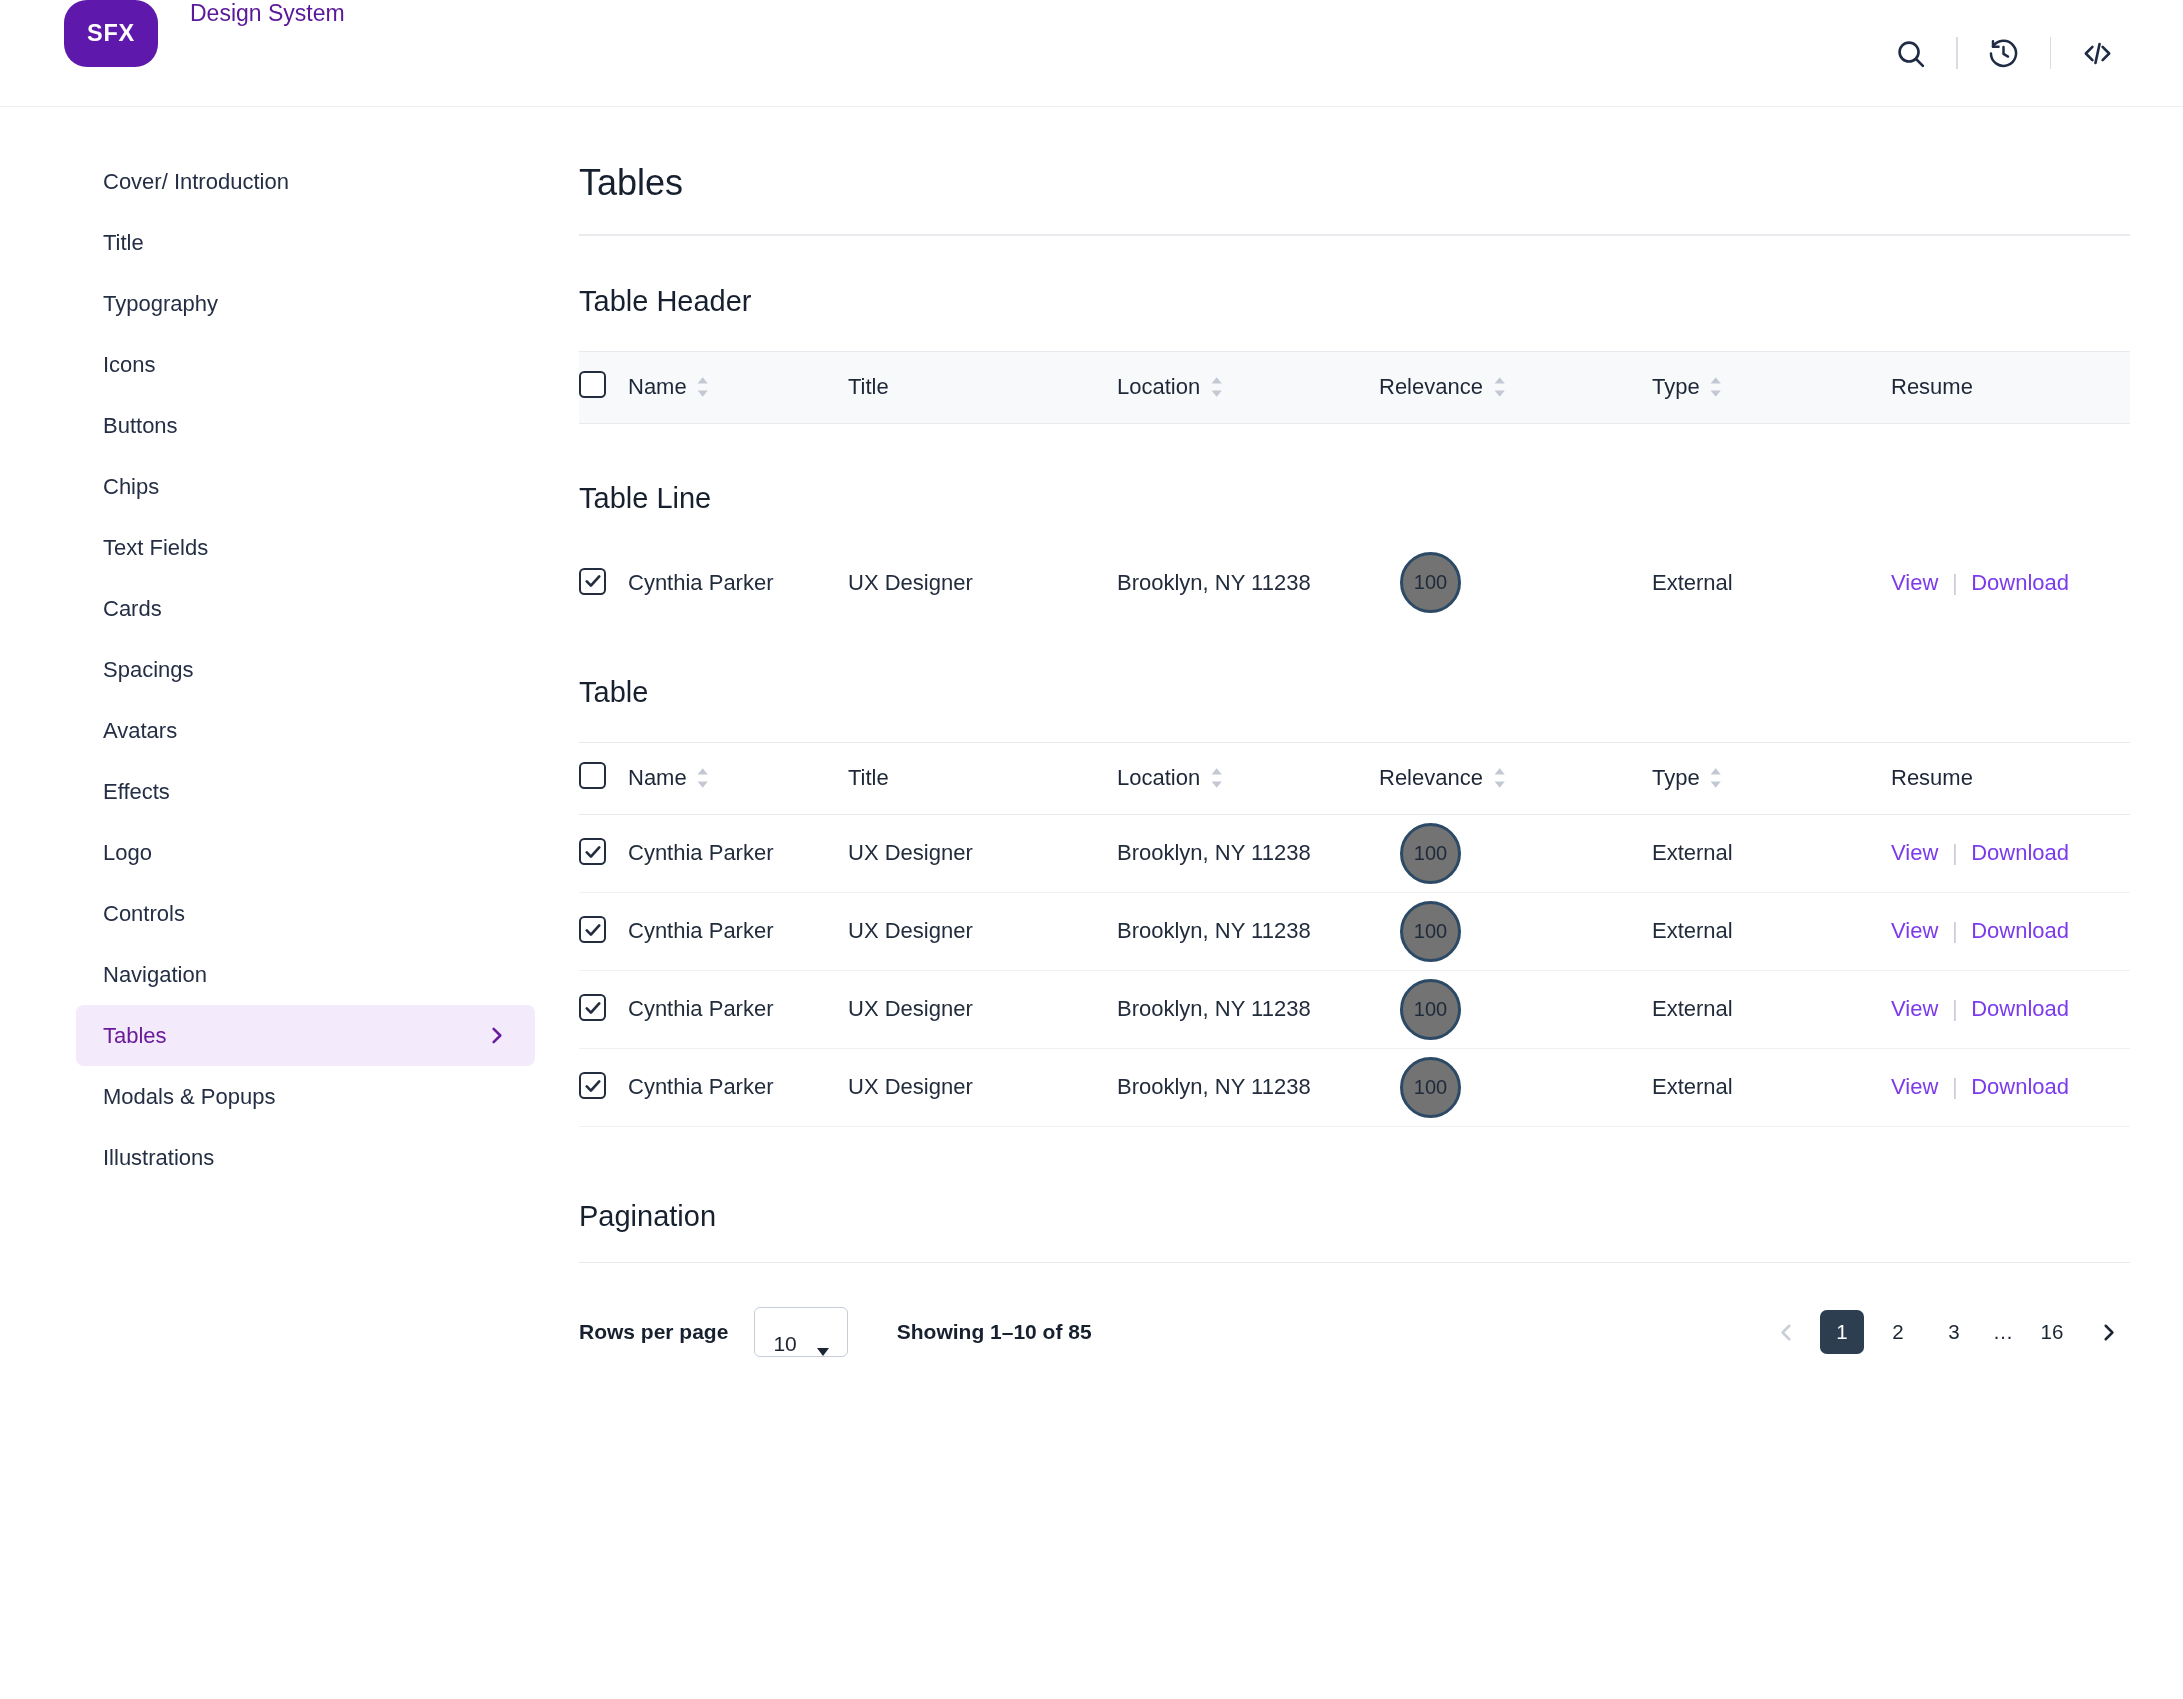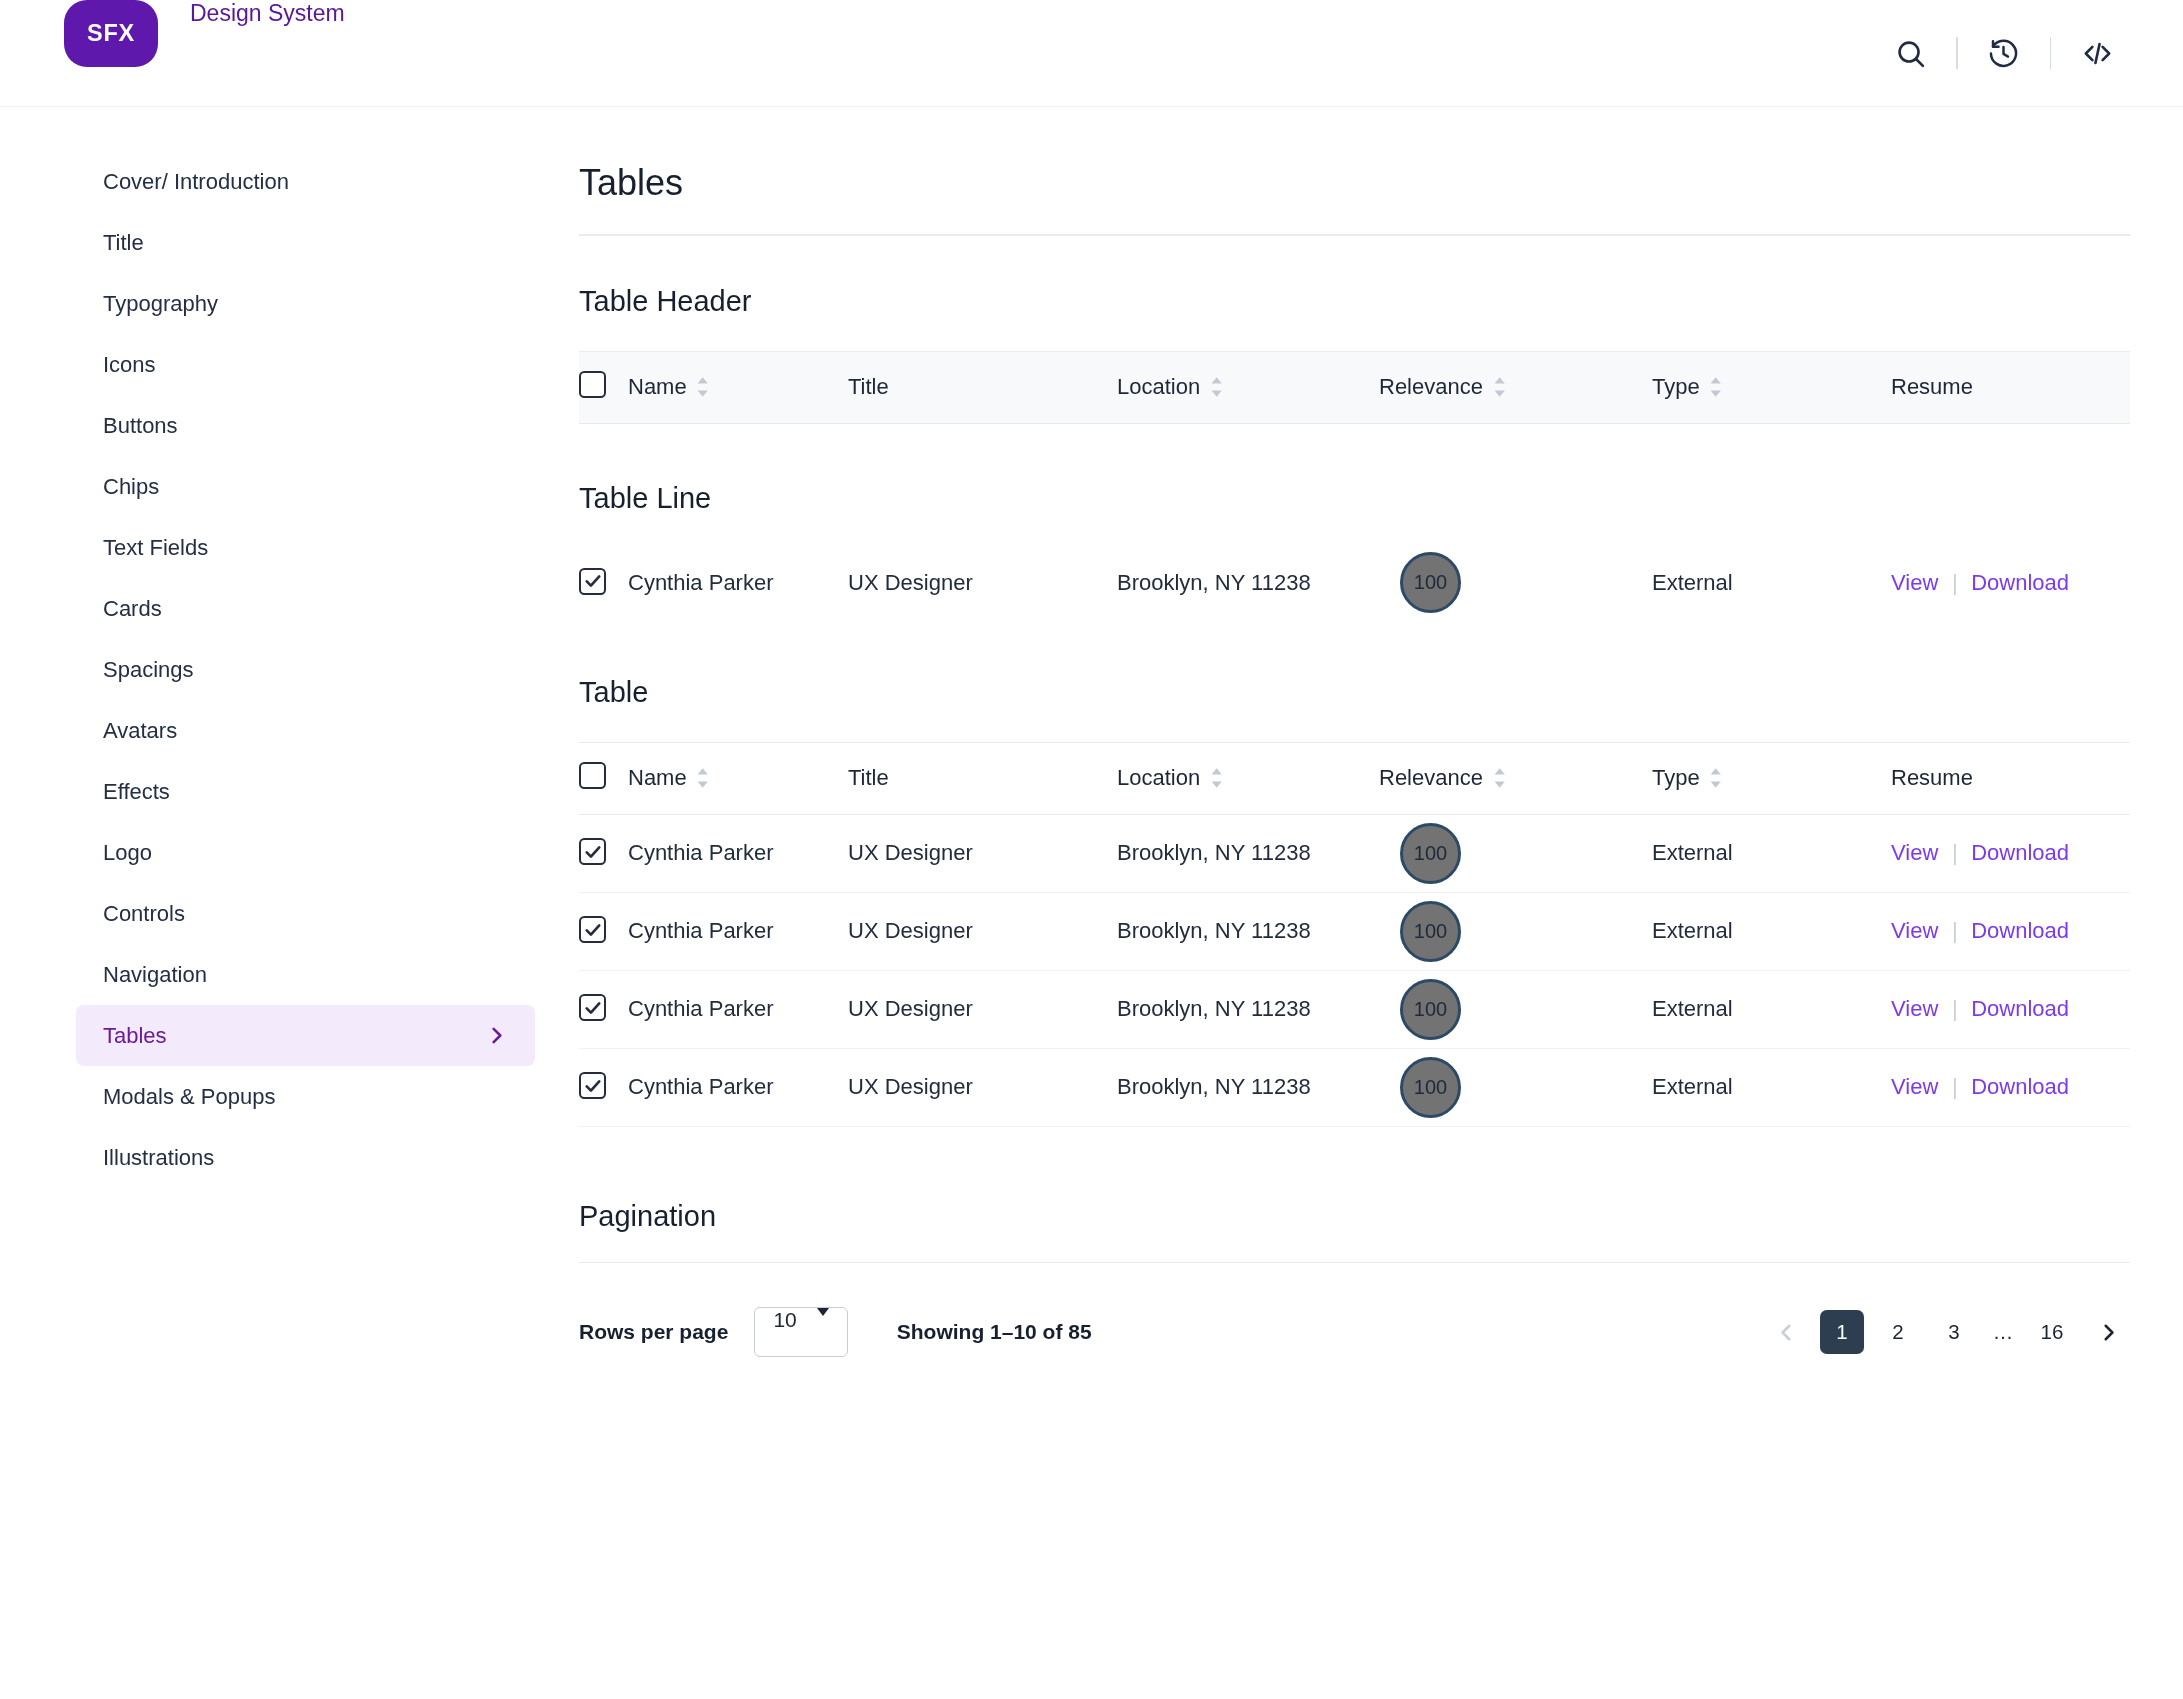--- a/index.html
+++ b/index.html
@@ -96,21 +96,21 @@
   }
   .actions { display: flex; align-items: center; gap: 13.6px; }
   .link { color: #7C3AED; cursor: pointer; text-decoration: none; }
   .action-sep { color: #C9CEDA; }
 
   
   .pagination-bar { display: flex; align-items: center; margin-top: 44px; }
   .rpp-label { font-size: 21px; font-weight: 700; color: #17202E; }
   .rpp-select {
     margin-left: 26px;
-    display: flex; align-items: flex-start; gap: 20px;
+    display: flex; align-items: flex-end; gap: 20px;
     border: 1.5px solid #C7CDD7; border-radius: 6px;
     padding: 0 18px; height: 50px;
     font-size: 21px; font-weight: 500; cursor: pointer;
     background: #fff;
   }
   .caret-down { width: 0; height: 0; border-left: 6.8px solid transparent; border-right: 6.8px solid transparent; border-top: 8.3px solid #1C2534; }
   .showing { margin-left: 49px; font-size: 21px; font-weight: 700; color: #17202E; }
   .pager { margin-left: auto; display: flex; align-items: center; gap: 12px; }
   .page-btn {
     min-width: 44px; height: 44px; padding: 0 7.6px;

